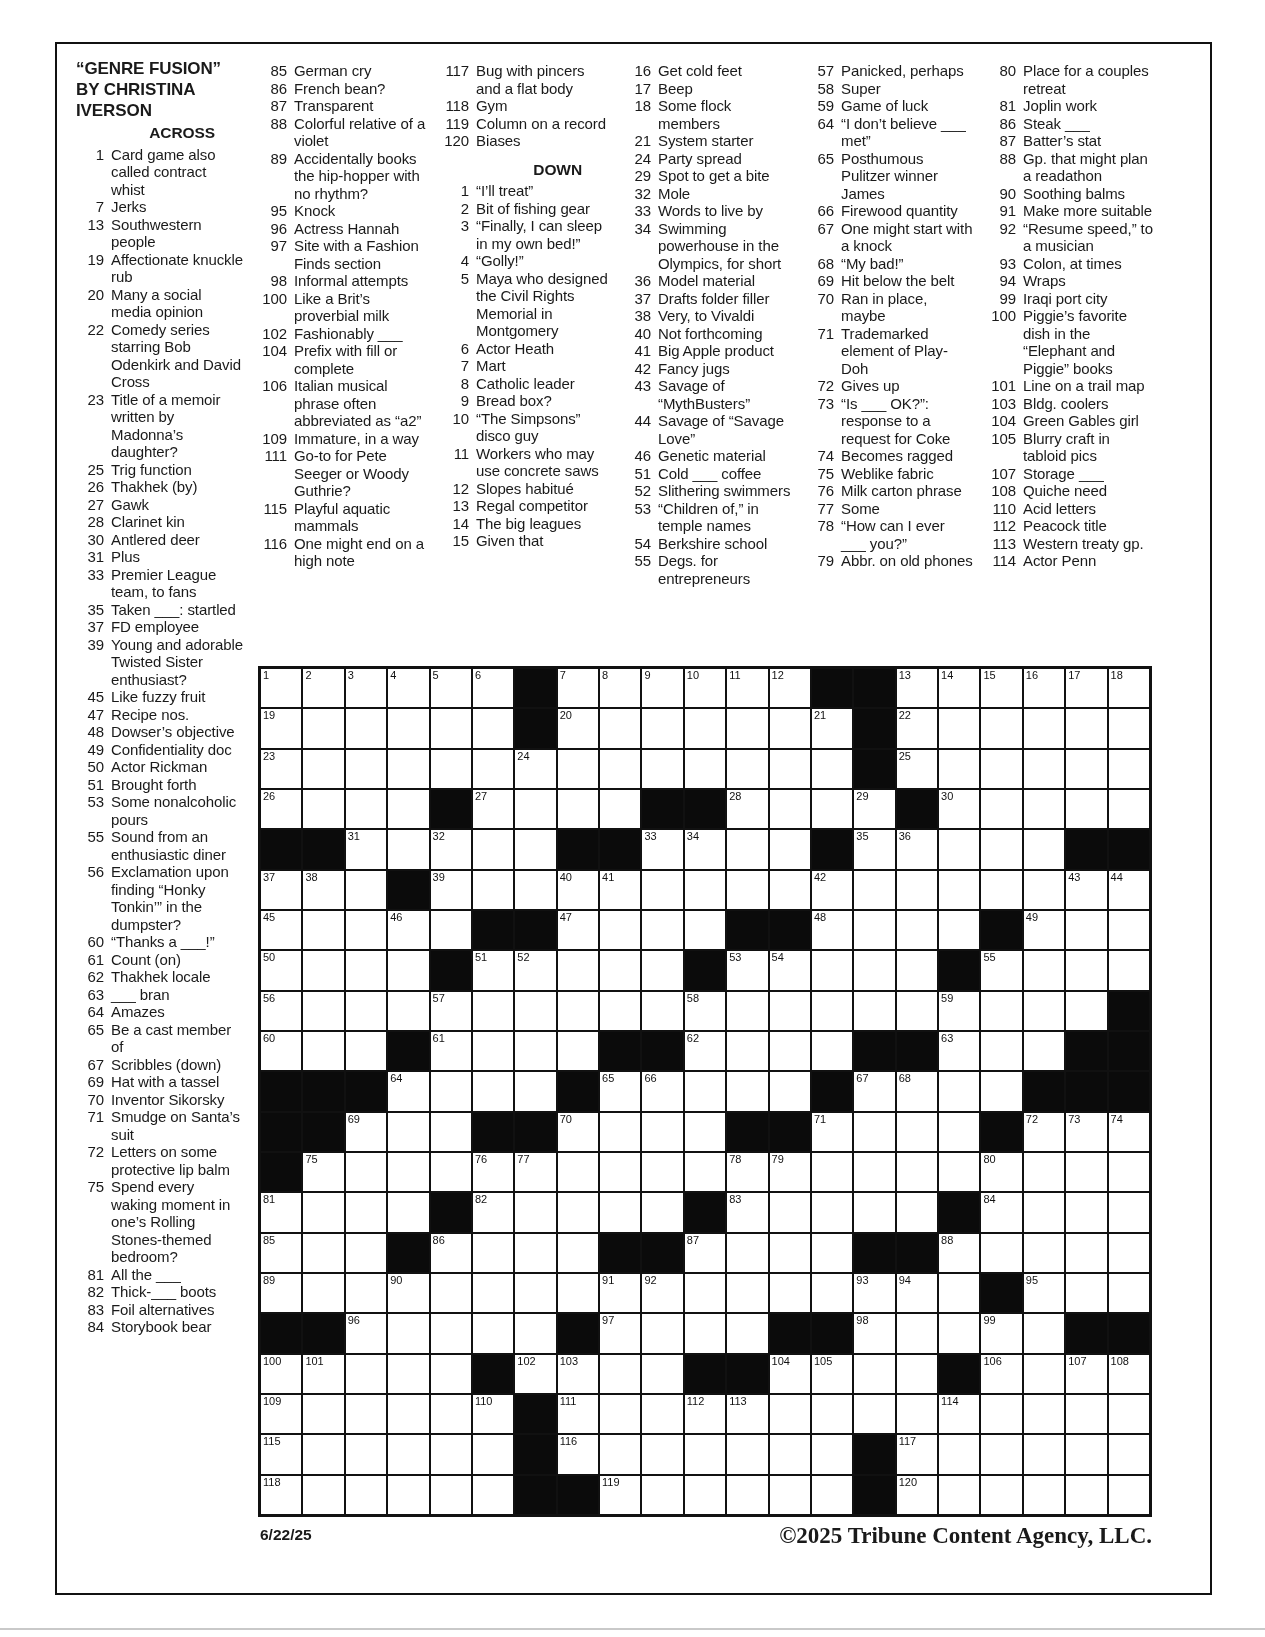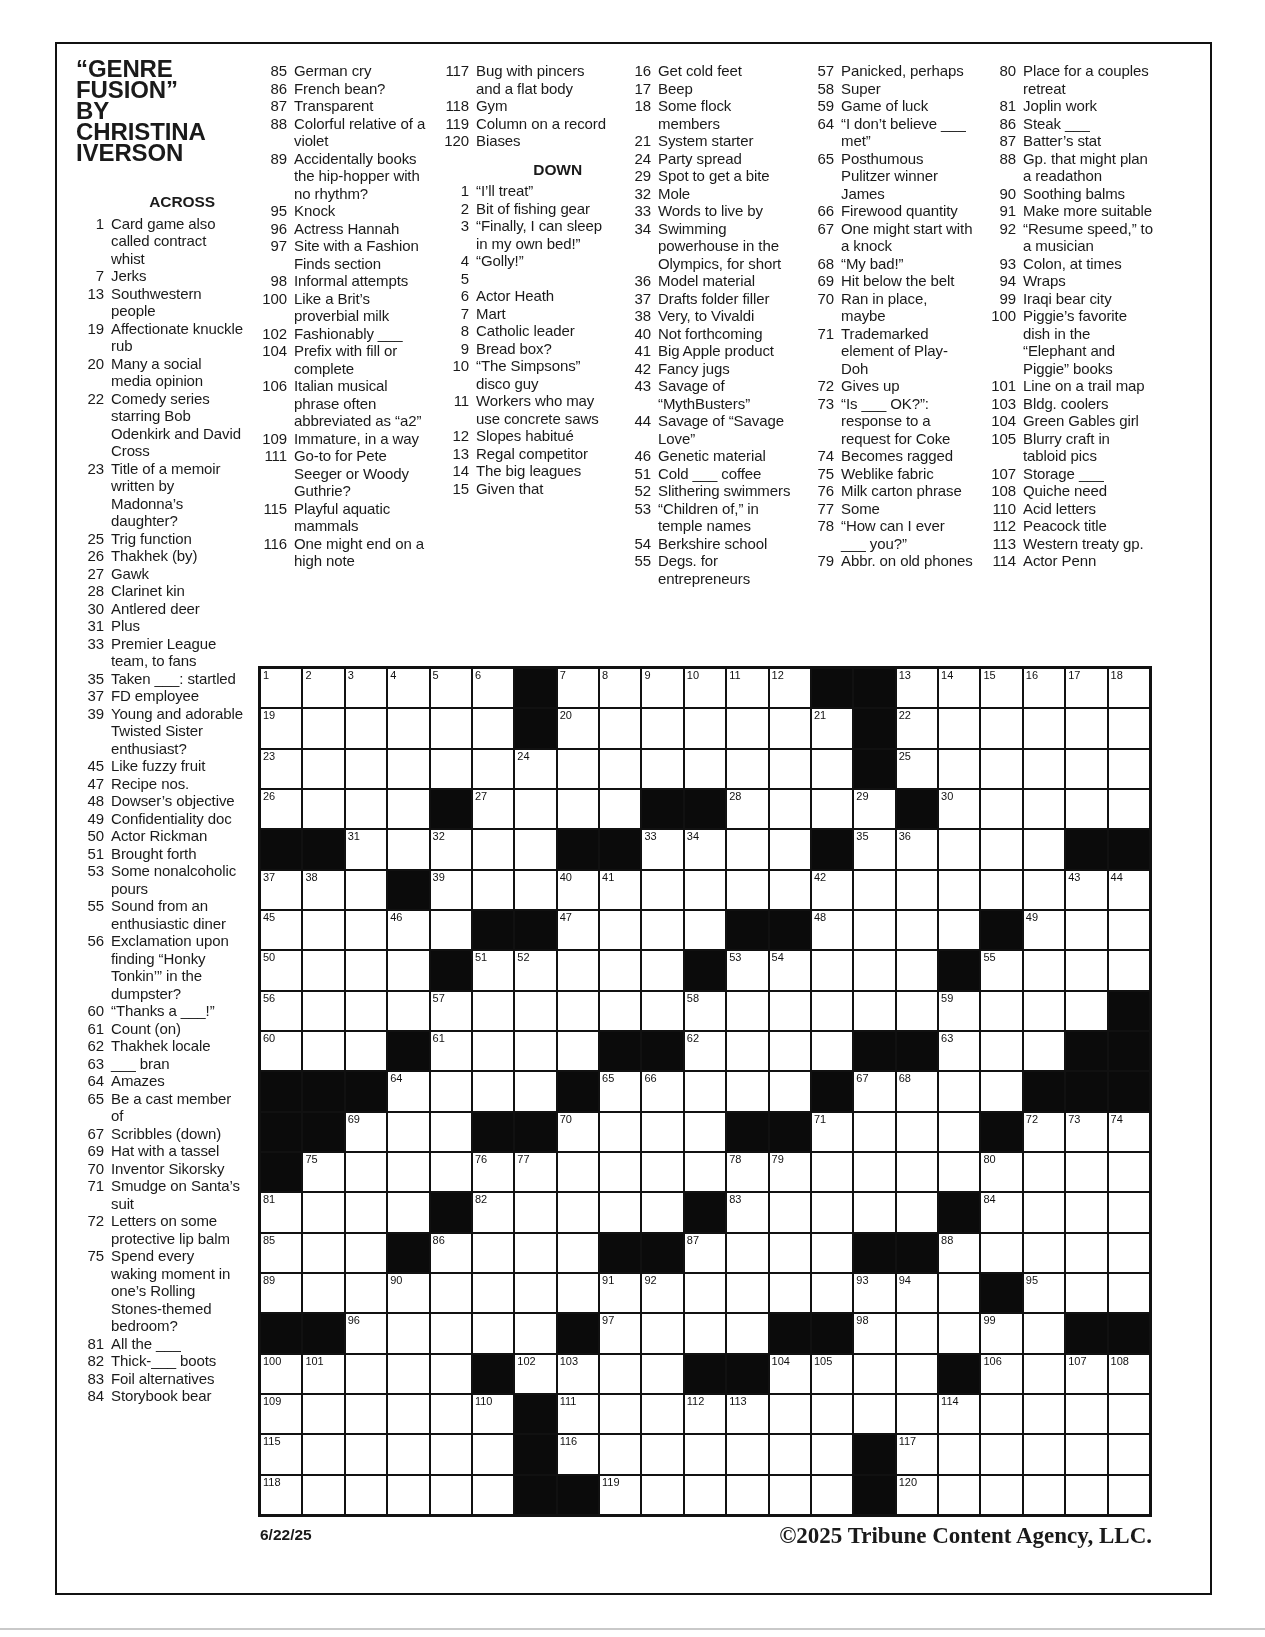--- a/index.html
+++ b/index.html
@@ -9,21 +9,21 @@
   .page-edge{position:absolute;left:0;top:1628px;width:1265px;height:2px;background:#c9c9c9;}
 
   .clue-col{position:absolute;top:62px;font-size:15px;line-height:17.5px;letter-spacing:-0.1px;}
   .col-0{left:76px;width:167px;top:58px;}
   .col-1{left:259px;width:167px;}
   .col-2{left:441px;width:169px;}
   .col-3{left:623px;width:169px;}
   .col-4{left:806px;width:167px;}
   .col-5{left:988px;width:169px;}
 
-  .puzzle-title{font-weight:bold;font-size:24px;line-height:21px;margin:0 0 30px 0;}
+  .puzzle-title{font-weight:bold;font-size:17px;line-height:21px;margin:0 0 3px 0;}
   .clue-header{font-weight:bold;font-size:15.5px;text-align:right;margin:11px 28px 4px 0;}
   .col-0 .clue-header{margin-top:0;}
   .clue{display:flex;align-items:flex-start;}
   .clue-num{flex:none;width:28px;text-align:right;padding-right:7px;}
   .clue-text{flex:1;}
 
   #grid{position:absolute;left:258px;top:666px;width:894px;height:851px;background:#111;
         display:grid;grid-template-columns:repeat(21,1fr);grid-template-rows:repeat(21,1fr);
         gap:2px;padding:3px;box-sizing:border-box;}
   .cell{background:#fff;position:relative;}
@@ -315,20 +315,21 @@
         <div class="clue">
           <div class="clue-num">3</div>
           <div class="clue-text">“Finally, I can sleep in my own bed!”</div>
         </div>
         <div class="clue">
           <div class="clue-num">4</div>
           <div class="clue-text">“Golly!”</div>
         </div>
         <div class="clue">
           <div class="clue-num">5</div>
+          <div class="clue-text">Maya who designed the Civil Rights Memorial in Montgomery</div>
         </div>
         <div class="clue">
           <div class="clue-num">6</div>
           <div class="clue-text">Actor Heath</div>
         </div>
         <div class="clue">
           <div class="clue-num">7</div>
           <div class="clue-text">Mart</div>
         </div>
         <div class="clue">
@@ -572,21 +573,21 @@
         <div class="clue">
           <div class="clue-num">93</div>
           <div class="clue-text">Colon, at times</div>
         </div>
         <div class="clue">
           <div class="clue-num">94</div>
           <div class="clue-text">Wraps</div>
         </div>
         <div class="clue">
           <div class="clue-num">99</div>
-          <div class="clue-text">Iraqi bear city</div>
+          <div class="clue-text">Iraqi port city</div>
         </div>
         <div class="clue">
           <div class="clue-num">100</div>
           <div class="clue-text">Piggie’s favorite dish in the “Elephant and Piggie” books</div>
         </div>
         <div class="clue">
           <div class="clue-num">101</div>
           <div class="clue-text">Line on a trail map</div>
         </div>
         <div class="clue">

